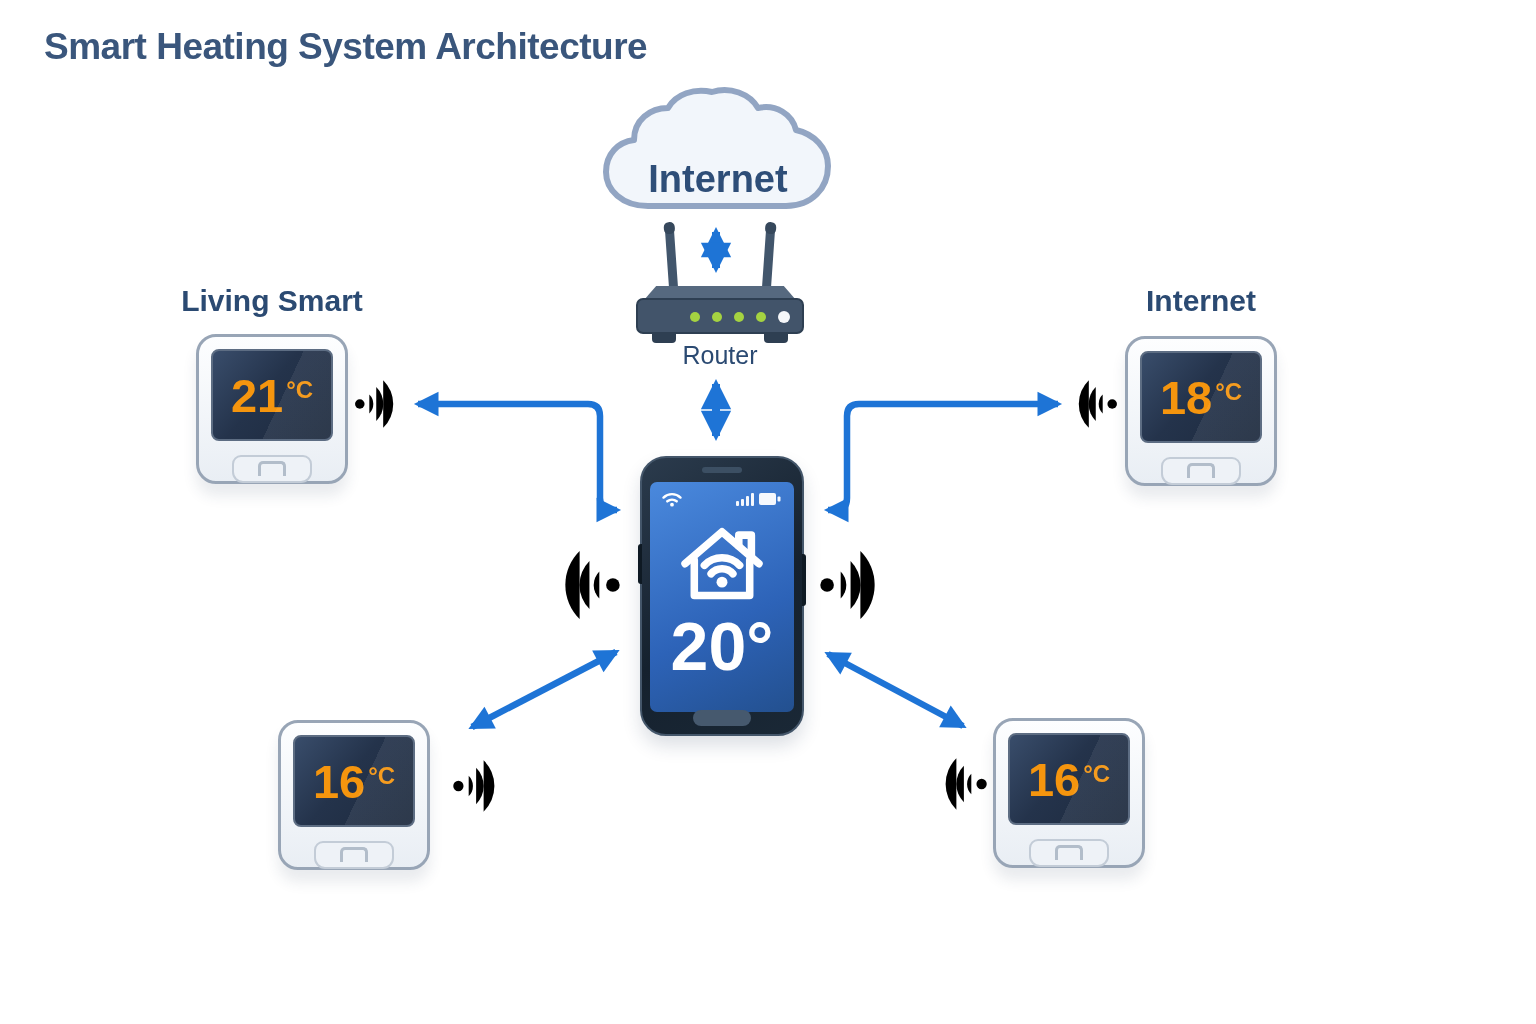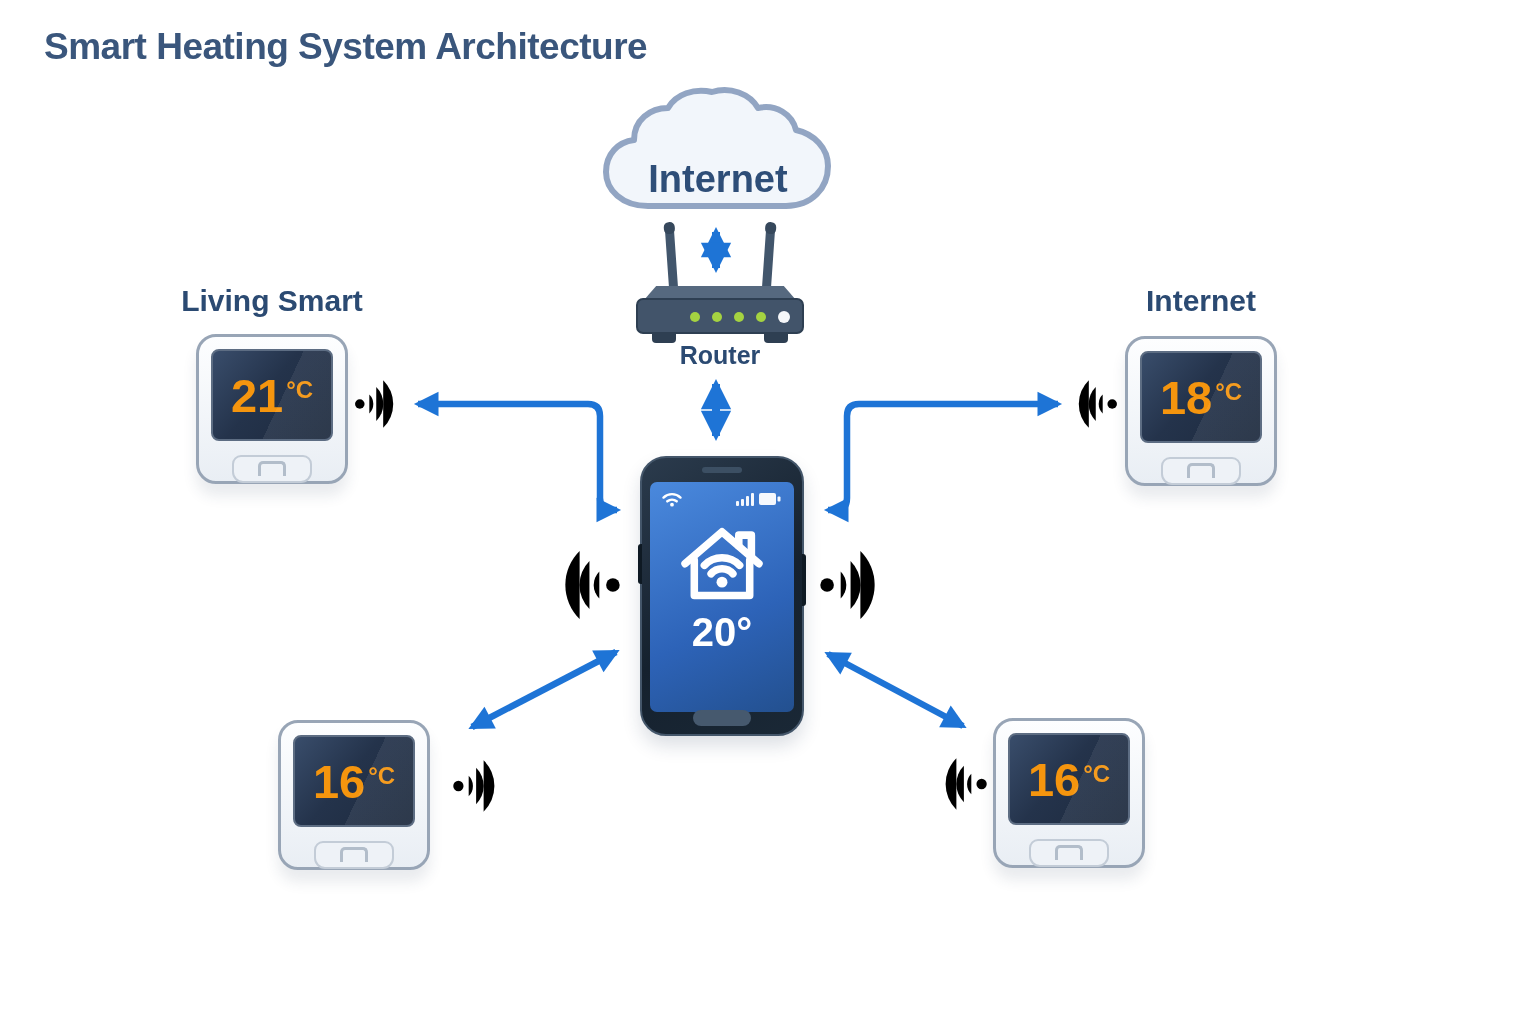--- a/index.html
+++ b/index.html
@@ -45,21 +45,21 @@
     position:absolute;left:0;right:0;top:74px;height:36px;background:#42546a;
     border:2px solid #2e3f52;border-radius:7px;box-sizing:border-box;
   }
   .led{position:absolute;top:12px;width:10px;height:10px;border-radius:50%;
     background:var(--router-led-green);}
   .led.white{background:#f5f7f9;width:12px;height:12px;top:11px;}
   .router-foot{position:absolute;top:110px;width:24px;height:9px;background:#2e3f52;border-radius:0 0 4px 4px;}
   .router-foot.l{left:16px;} .router-foot.r{right:16px;}
   .router-label{
     position:absolute;left:0;right:0;top:117px;text-align:center;
-    font-size:25px;font-weight:bold;color:var(--label-navy);
+    font-size:25px;font-weight:normal;color:var(--label-navy);
   }
 
   
   .phone{
     position:absolute;left:640px;top:456px;width:164px;height:280px;
     background:linear-gradient(145deg,#2b3b4d 0%,#15212e 55%,#1a2836 100%);
     border:2px solid #44566a;border-radius:26px;box-sizing:border-box;
     box-shadow:0 10px 18px rgba(30,50,80,0.15);
   }
   .phone::before{content:"";position:absolute;left:-4px;top:86px;width:4px;height:40px;
@@ -76,21 +76,21 @@
   .p-status{display:flex;justify-content:space-between;align-items:center;padding:8px 10px 0;}
   .st-wifi{width:24px;height:17px;}
   .st-wifi path{stroke:#ffffff;stroke-width:2.6;fill:none;stroke-linecap:round;}
   .st-wifi circle{fill:#ffffff;}
   .st-right{width:50px;height:15px;}
   .st-right rect{fill:#ffffff;opacity:0.95;}
   .house{display:block;width:102px;height:94px;margin:8px auto 0;overflow:visible;}
   .house path{stroke:#ffffff;stroke-width:9;fill:none;stroke-linejoin:round;stroke-linecap:round;}
   .house circle{fill:#ffffff;}
   .p-temp{
-    margin-top:2px;text-align:center;color:#ffffff;font-size:40px;font-weight:bold;line-height:1.05;
+    margin-top:2px;text-align:center;color:#ffffff;font-size:68px;font-weight:bold;line-height:1.05;
   }
   .p-home{position:absolute;bottom:8px;left:50%;transform:translateX(-50%);
     width:58px;height:16px;border-radius:9px;background:#46596e;}
 
   
   .thermo{
     position:absolute;width:152px;height:150px;border-radius:20px;
     background:linear-gradient(180deg,#fdfeff 0%,#e9eef4 100%);
     border:3px solid #98a5b6;box-sizing:border-box;
     box-shadow:0 12px 14px rgba(40,60,90,0.10);

